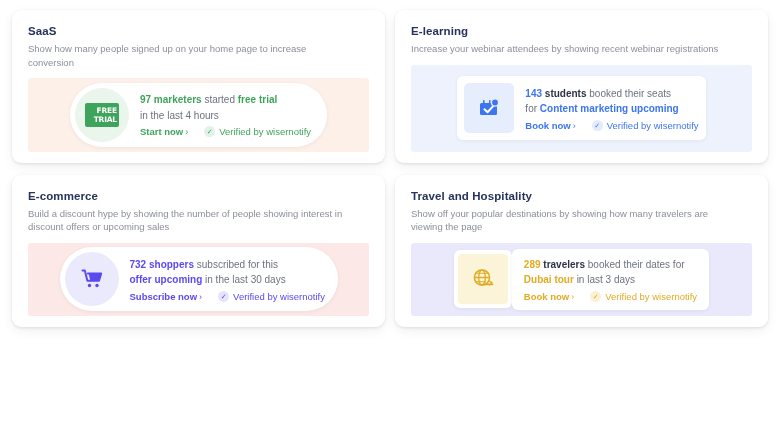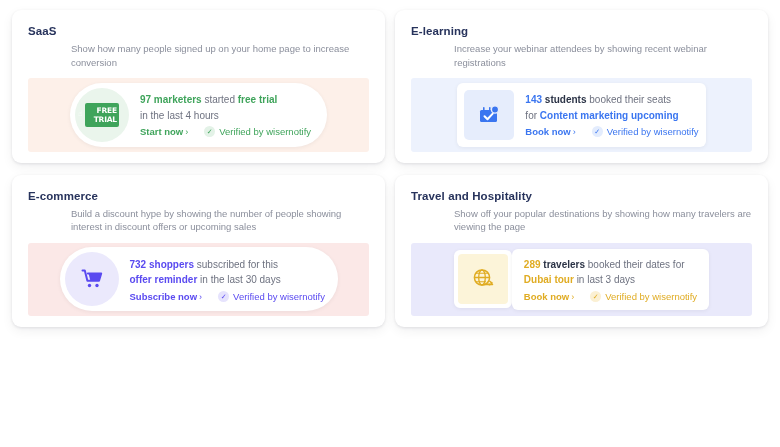--- a/index.html
+++ b/index.html
@@ -42,21 +42,20 @@
     line-height: 14px;
     margin-bottom: 4px;
   }
 
   .card-desc {
     font-size: 9.5px;
     color: #8b8f9c;
     line-height: 13.5px;
     margin-bottom: 9px;
     max-width: 315px;
-    margin-left: 43px;
   }
 
   .preview {
     flex: 1;
     border-radius: 3px;
     display: flex;
     align-items: center;
     justify-content: center;
     min-height: 0;
   }
@@ -288,21 +287,21 @@
             <path d="M10.6 8.5 h12.6 l-2.2 7.2 h-8.6 z" fill="#5a4af0"></path>
             <circle cx="11.5" cy="20.5" r="1.7" fill="#5a4af0"></circle>
             <circle cx="19" cy="20.5" r="1.7" fill="#5a4af0"></circle>
           </svg>
         </div>
         <div class="notif-body">
           <div class="line">
             <span class="num">732</span><span class="hl">&nbsp;</span><span class="hl">shoppers</span><span> subscribed for this</span>
           </div>
           <div class="line">
-            <span class="hl">offer reminder</span><span> in the last 30 days</span>
+            <span class="hl">offer upcoming</span><span> in the last 30 days</span>
           </div>
           <div class="cta-row">
             <span class="cta"><span>Subscribe now</span><span class="chev">›</span></span>
             <span class="verified">
               <span class="check">✓</span>
               <span>Verified by wisernotify</span>
             </span>
           </div>
         </div>
       </div>

